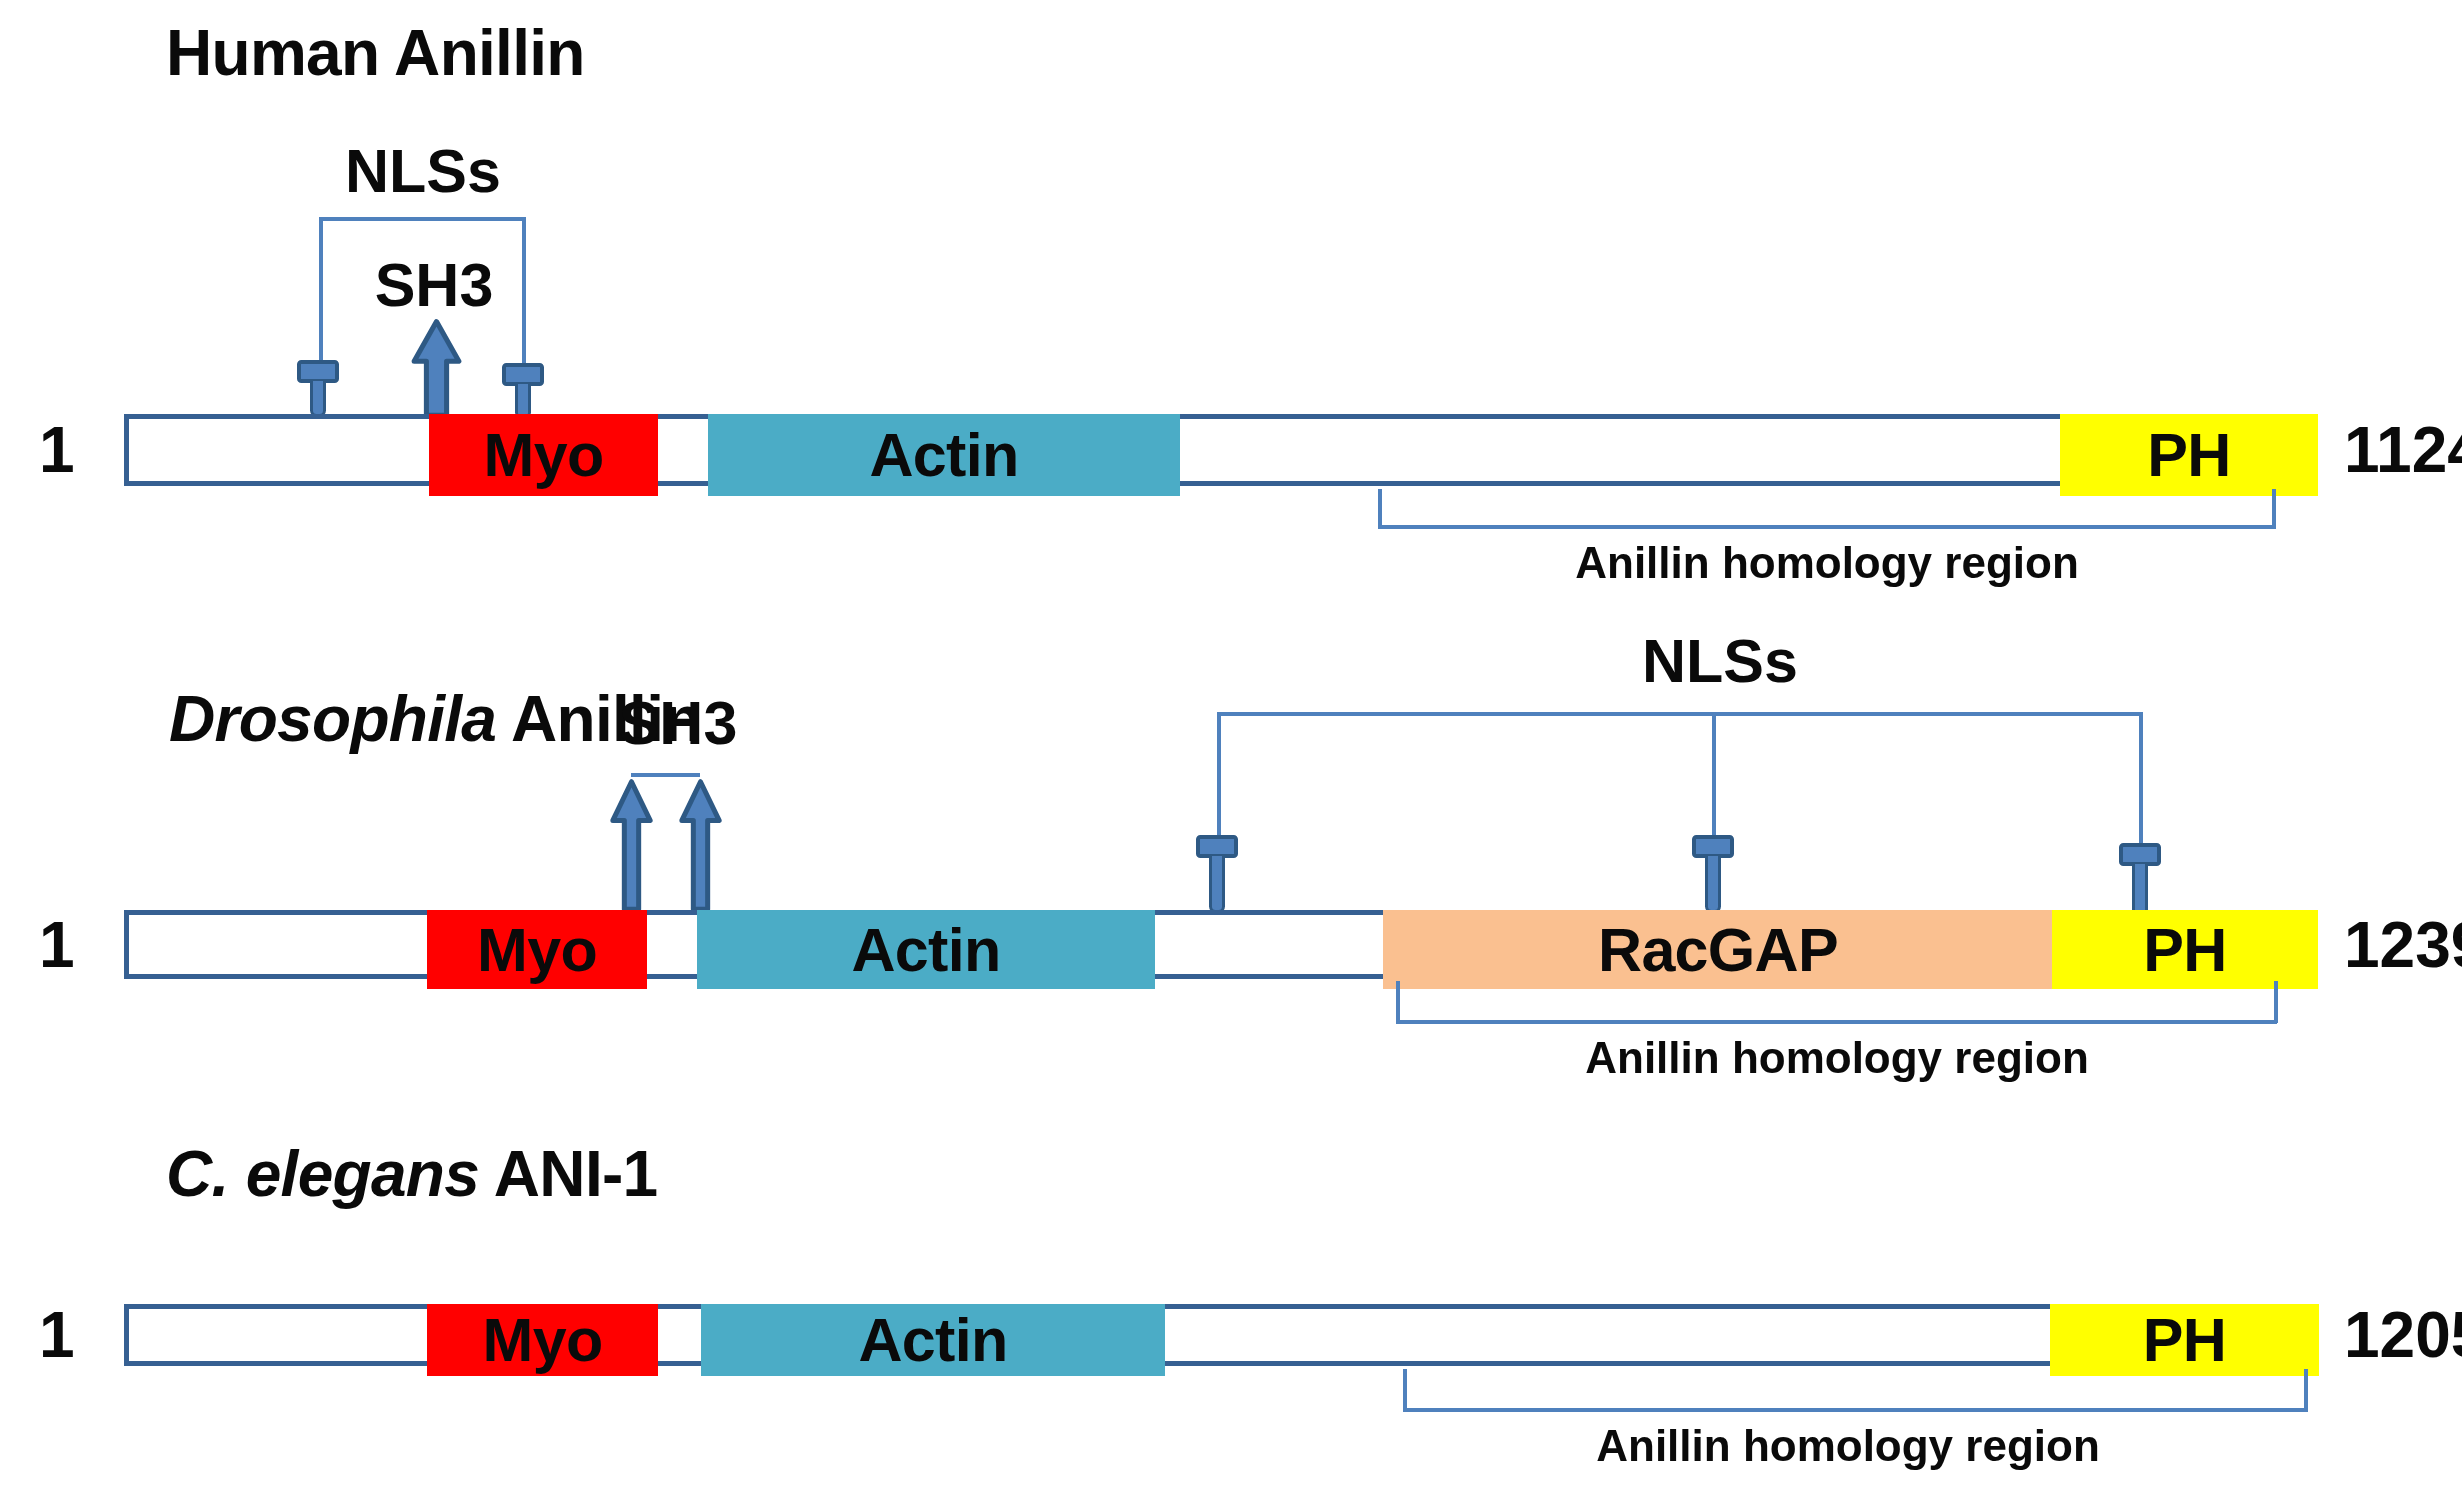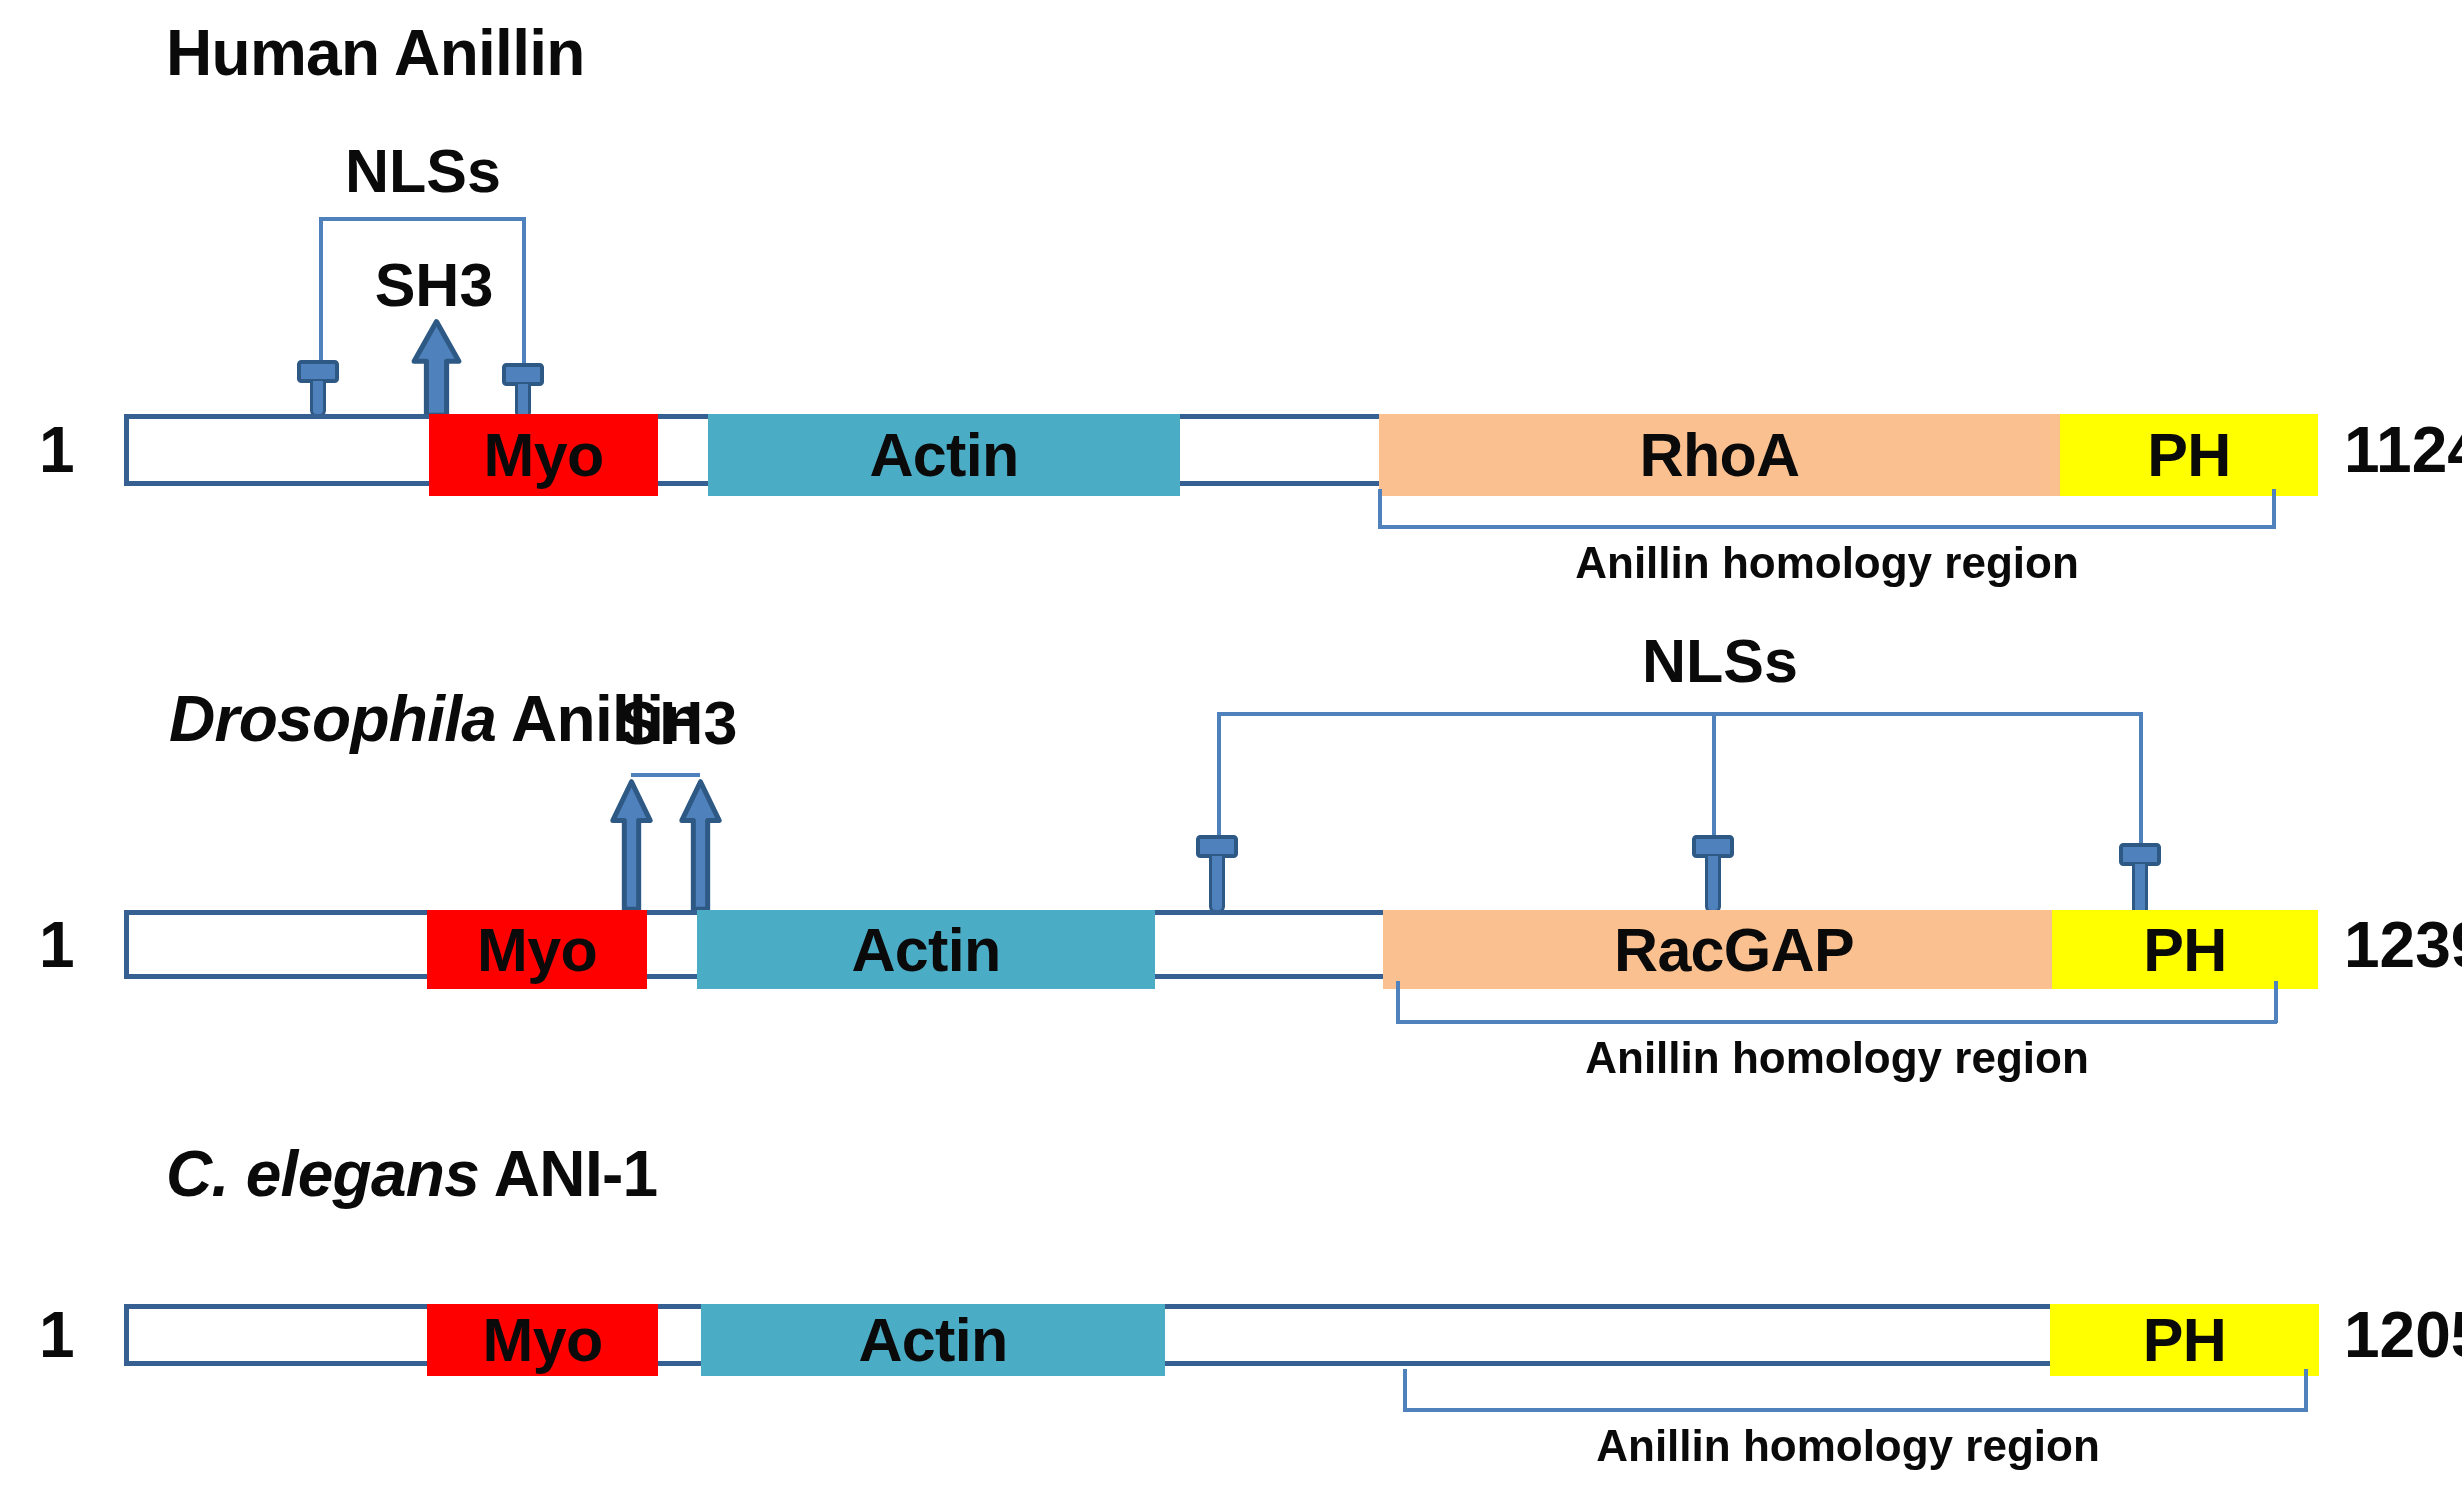--- a/index.html
+++ b/index.html
@@ -55,23 +55,20 @@
 
   <div class="abs num" style="left:39px;top:414px;height:72px;">1</div>
 
   <div class="abs bar" style="left:124px;top:414px;width:2190px;height:72px;">
     <div class="domain" style="left: 300px; width: 229px; height: 82px; background-color: rgb(255, 0, 0);">
         <span>Myo</span>
       </div>
     <div class="domain" style="left: 579px; width: 472px; height: 82px; background-color: rgb(75, 172, 198);">
         <span>Actin</span>
       </div>
-    <div class="domain" style="left: 1250px; width: 681px; height: 82px; background-color: rgb(250, 192, 144);">
-        <span>RhoA</span>
-      </div>
     <div class="domain" style="left: 1931px; width: 258px; height: 82px; background-color: rgb(255, 255, 0);">
         <span>PH</span>
       </div>
   </div>
 
   <div class="abs num" style="left:2344px;top:414px;height:72px;">1124</div>
 
   <div class="abs vl" style="left:1378px;top:489px;height:39px;"></div>
   <div class="abs vl" style="left:2272px;top:489px;height:39px;"></div>
   <div class="abs hl" style="left:1378px;top:525px;width:898px;"></div>
@@ -112,21 +109,21 @@
 
   <div class="abs num" style="left:39px;top:910px;height:69px;">1</div>
 
   <div class="abs bar" style="left:124px;top:910px;width:2190px;height:69px;">
     <div class="domain" style="left: 298px; width: 220px; height: 79px; background-color: rgb(255, 0, 0);">
         <span>Myo</span>
       </div>
     <div class="domain" style="left: 568px; width: 458px; height: 79px; background-color: rgb(75, 172, 198);">
         <span>Actin</span>
       </div>
-    <div class="domain" style="left: 1254px; width: 670px; height: 79px; background-color: rgb(250, 192, 144); padding-left: 16px;">
+    <div class="domain" style="left: 1254px; width: 670px; height: 79px; background-color: rgb(250, 192, 144);">
         <span>RacGAP</span>
       </div>
     <div class="domain" style="left: 1923px; width: 266px; height: 79px; background-color: rgb(255, 255, 0);">
         <span>PH</span>
       </div>
   </div>
 
   <div class="abs num" style="left:2344px;top:910px;height:69px;">1239</div>
 
   <div class="abs vl" style="left:1396px;top:981px;height:42px;"></div>

